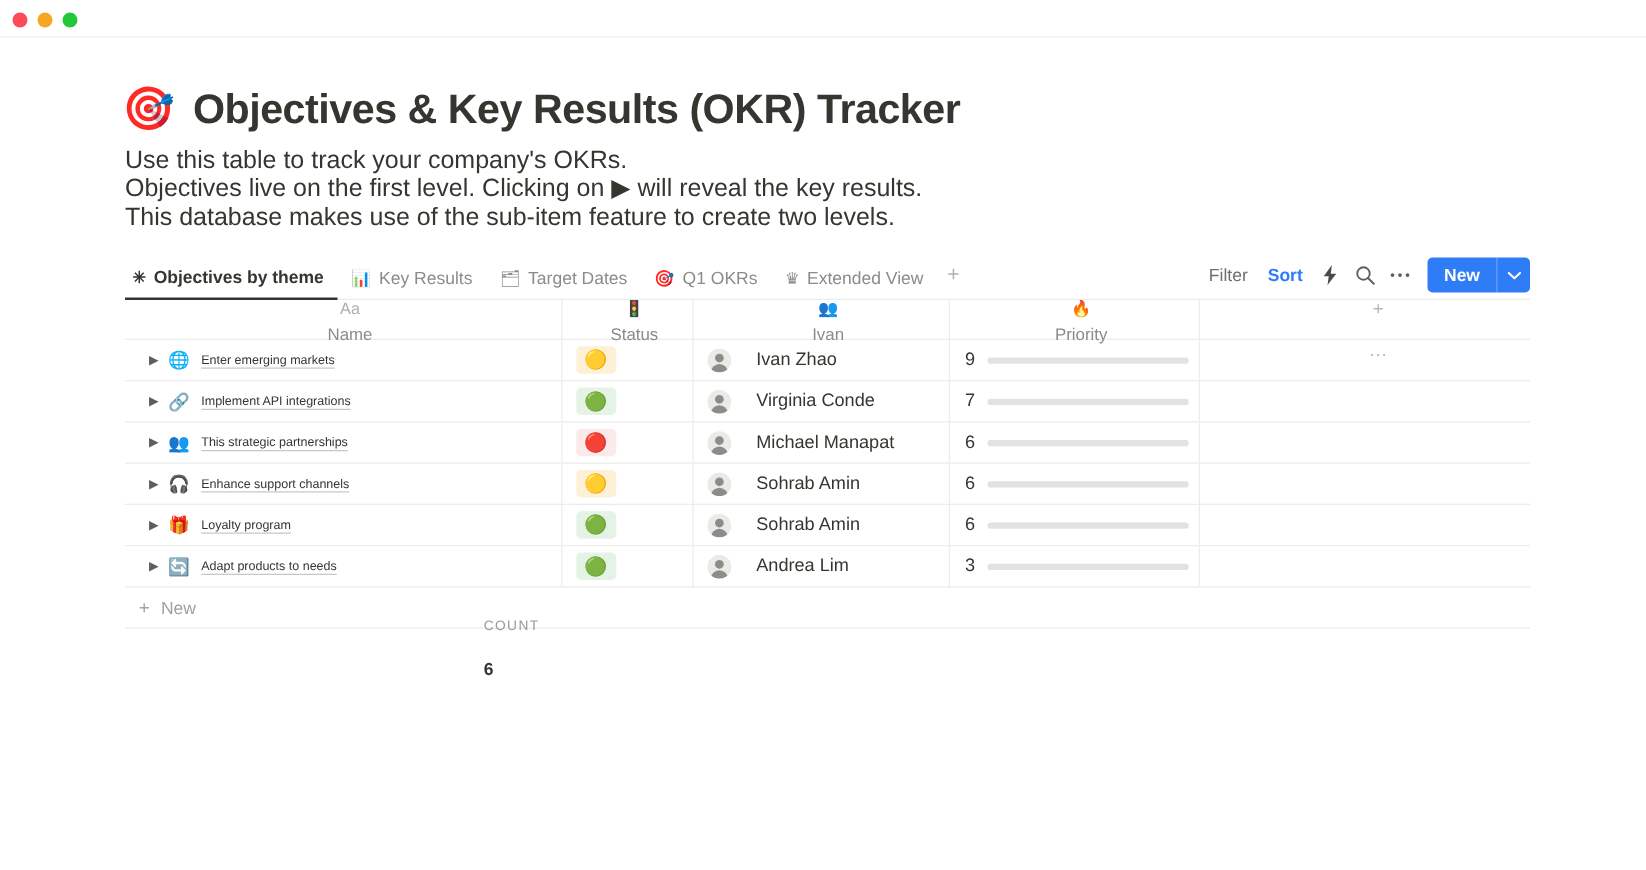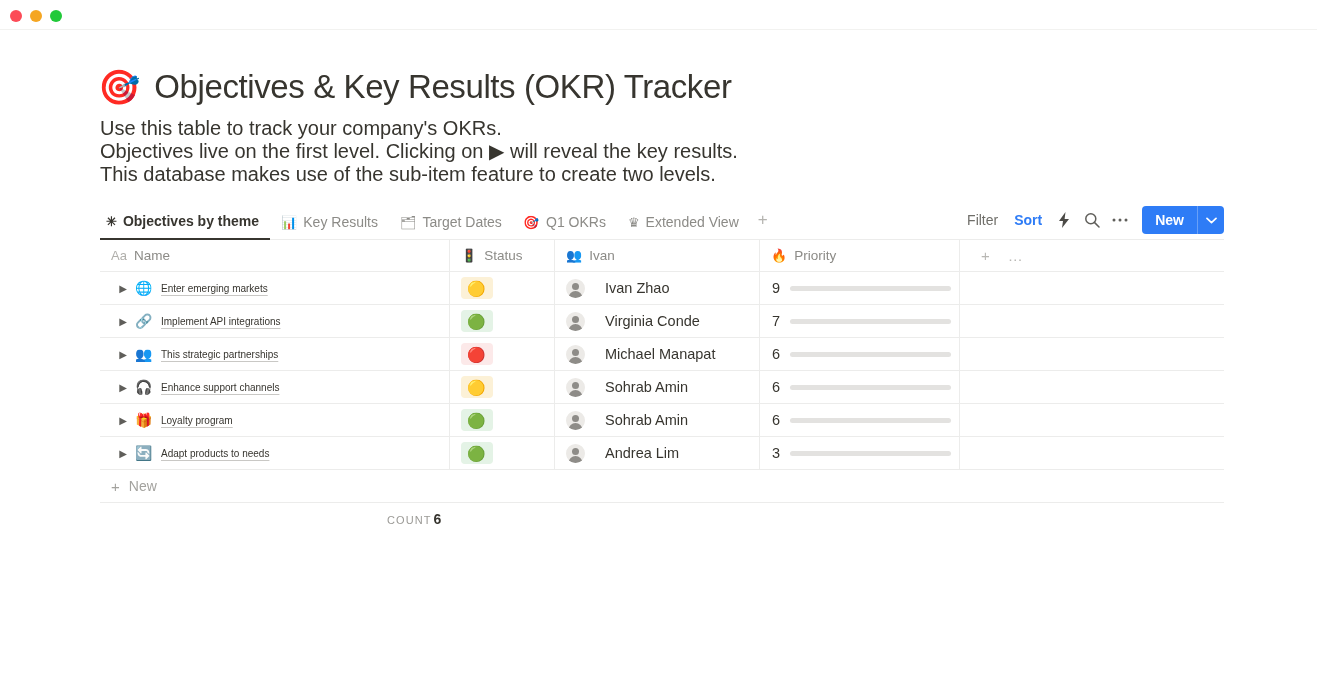--- a/index.html
+++ b/index.html
@@ -25,21 +25,21 @@
 
   
   .page { position: absolute; top: 30px; left: 0; width: 1317px; }
 
   .title-row {
     display: flex; align-items: center; gap: 14px;
     margin: 38px 0 0 98px;
   }
   .title-emoji { font-size: 34px; line-height: 1; }
   .page-title {
-    font-size: 33px; font-weight: normal; color: #37352f;
+    font-size: 33px; font-weight: bold; color: #37352f;
     letter-spacing: -0.4px;
   }
 
   .desc { margin: 11px 0 0 100px; }
   .desc-line {
     font-size: 20px; color: #37352f; line-height: 23px;
   }
 
   
   .tabbar {
@@ -93,20 +93,21 @@
 
   .thead {
     display: flex; height: 32px; align-items: center;
     border-bottom: 1px solid #ececeb;
   }
   .th {
     display: flex; align-items: center; gap: 7px;
     height: 32px; font-size: 13.5px; color: #8c8b87;
     border-right: 1px solid #ececeb;
     padding-left: 11px;
+    flex-direction: column;
   }
   .th-name   { width: 350px; }
   .th-status { width: 105px; }
   .th-owner  { width: 205px; }
   .th-prio   { width: 200px; }
   .th-tail   { flex: 1; border-right: none; display: flex; align-items: center; gap: 18px; padding-left: 21px; }
   .th-ico { color: #b0afab; font-size: 13px; line-height: 1; display: inline-block; }
   .tail-ico { color: #b8b7b3; font-size: 15px; cursor: pointer; line-height: 1; }
 
   .trow {
@@ -162,21 +163,21 @@
     height: 33px; padding-left: 11px;
     border-bottom: 1px solid #ececeb;
     color: #a3a29e; font-size: 14px; cursor: pointer;
   }
   .newrow-plus { font-size: 15px; line-height: 1; }
 
   .countbar {
     display: flex; align-items: center; height: 32px;
     padding-left: 11px;
   }
-  .count-wrap { display: flex; align-items: baseline; gap: 2px; margin-left: 276px; }
+  .count-wrap { display: flex; align-items: baseline; gap: 20px; margin-left: 276px; flex-direction: column; }
   .count-label {
     font-size: 11px; color: #9b9a96; letter-spacing: 1.1px;
   }
   .count-value { font-size: 14px; color: #37352f; font-weight: bold; }
 </style>
 </head>
 <body>
 
 <div class="titlebar">
   <div class="traffic">

